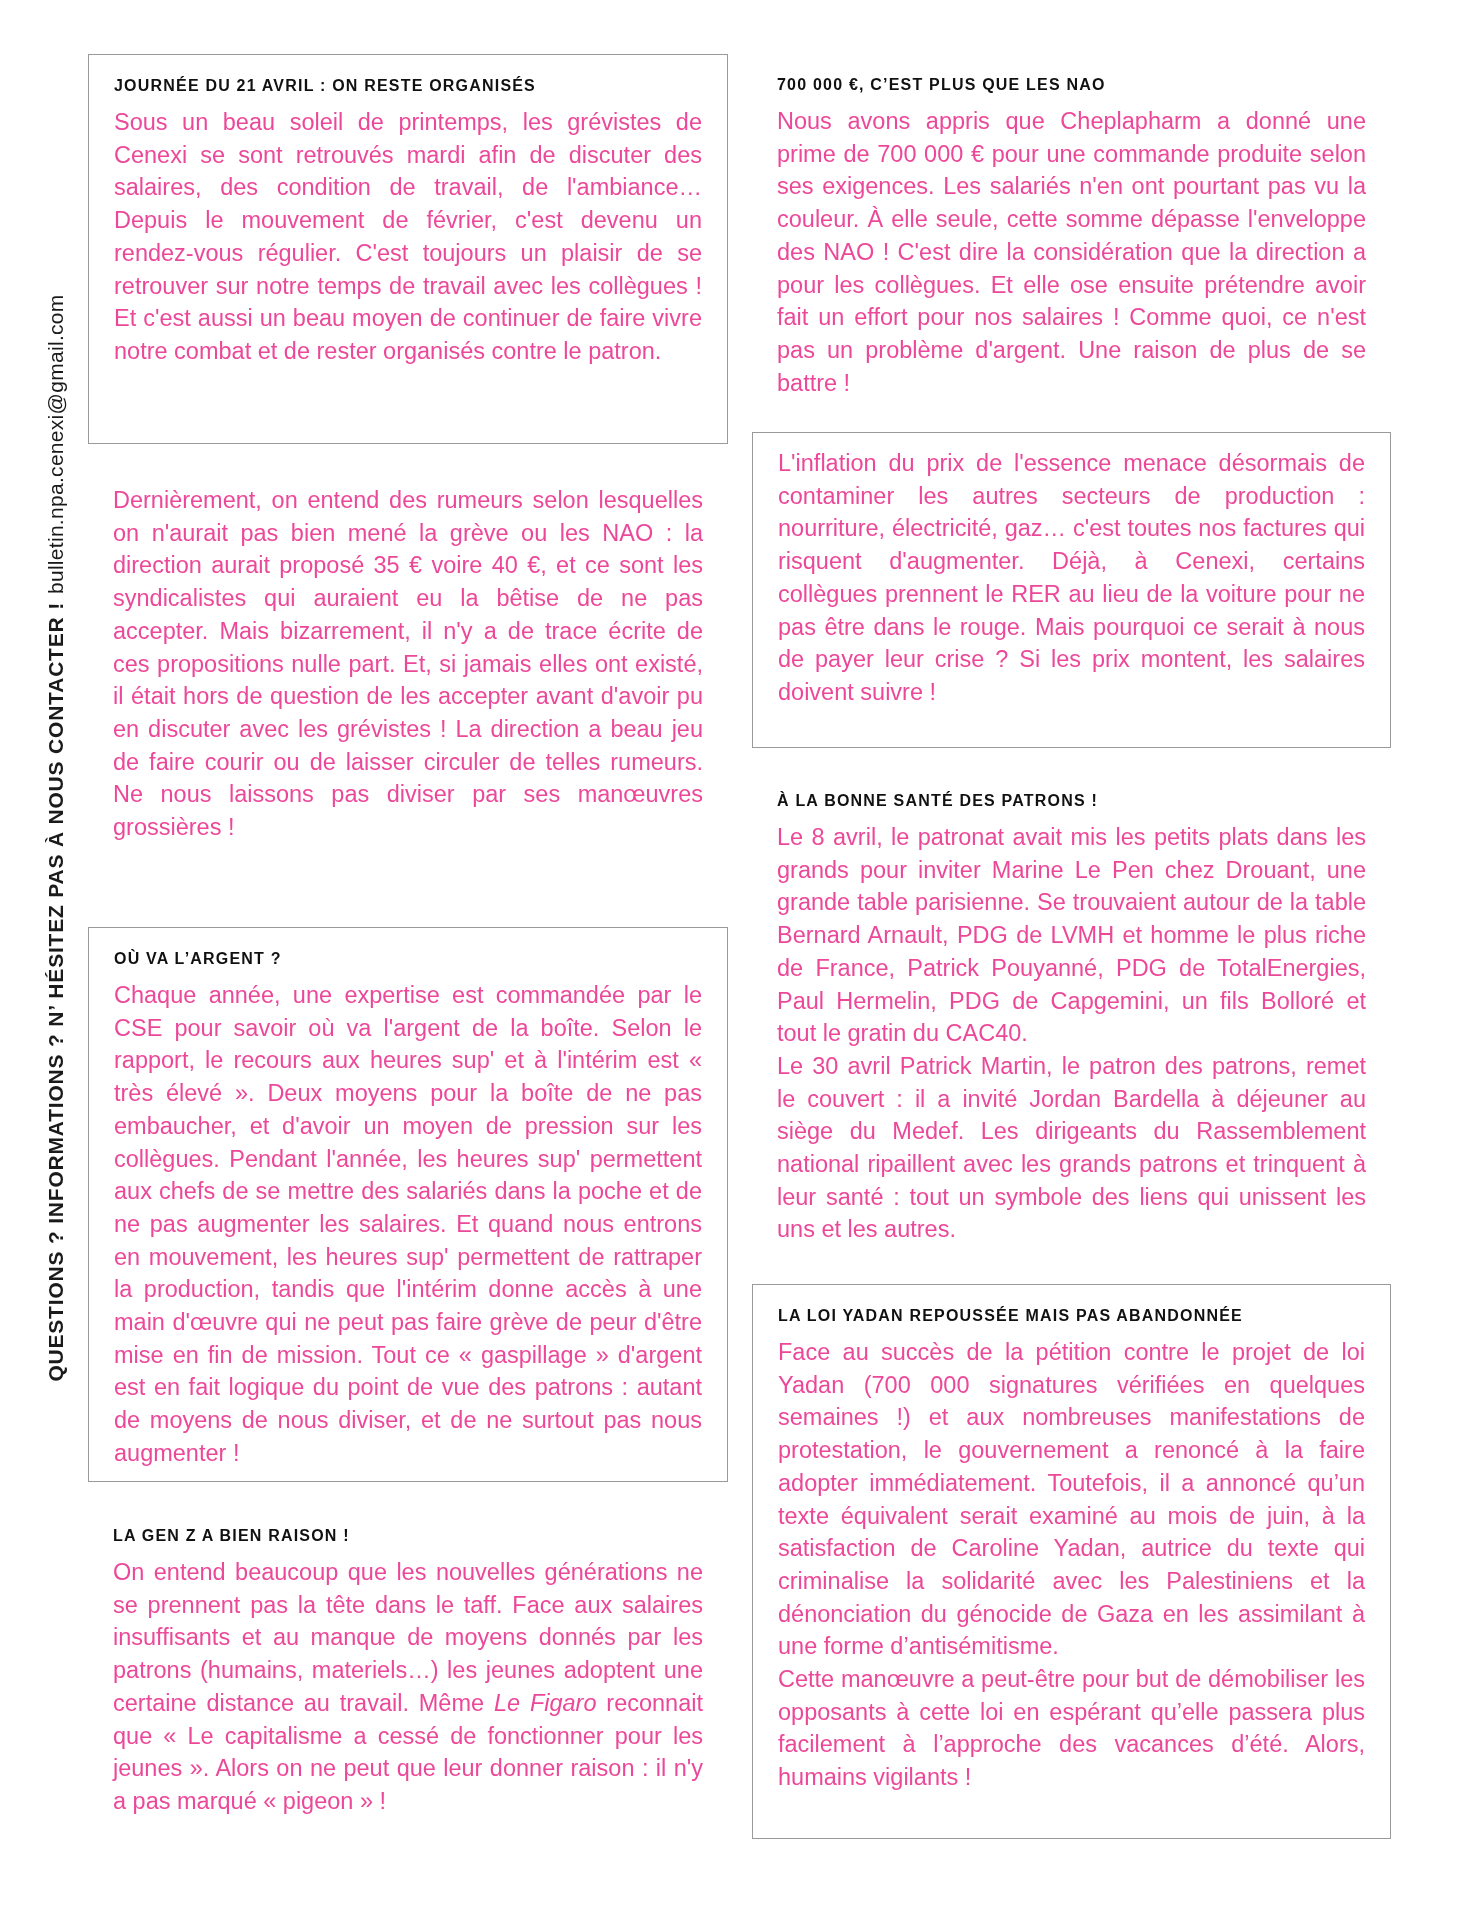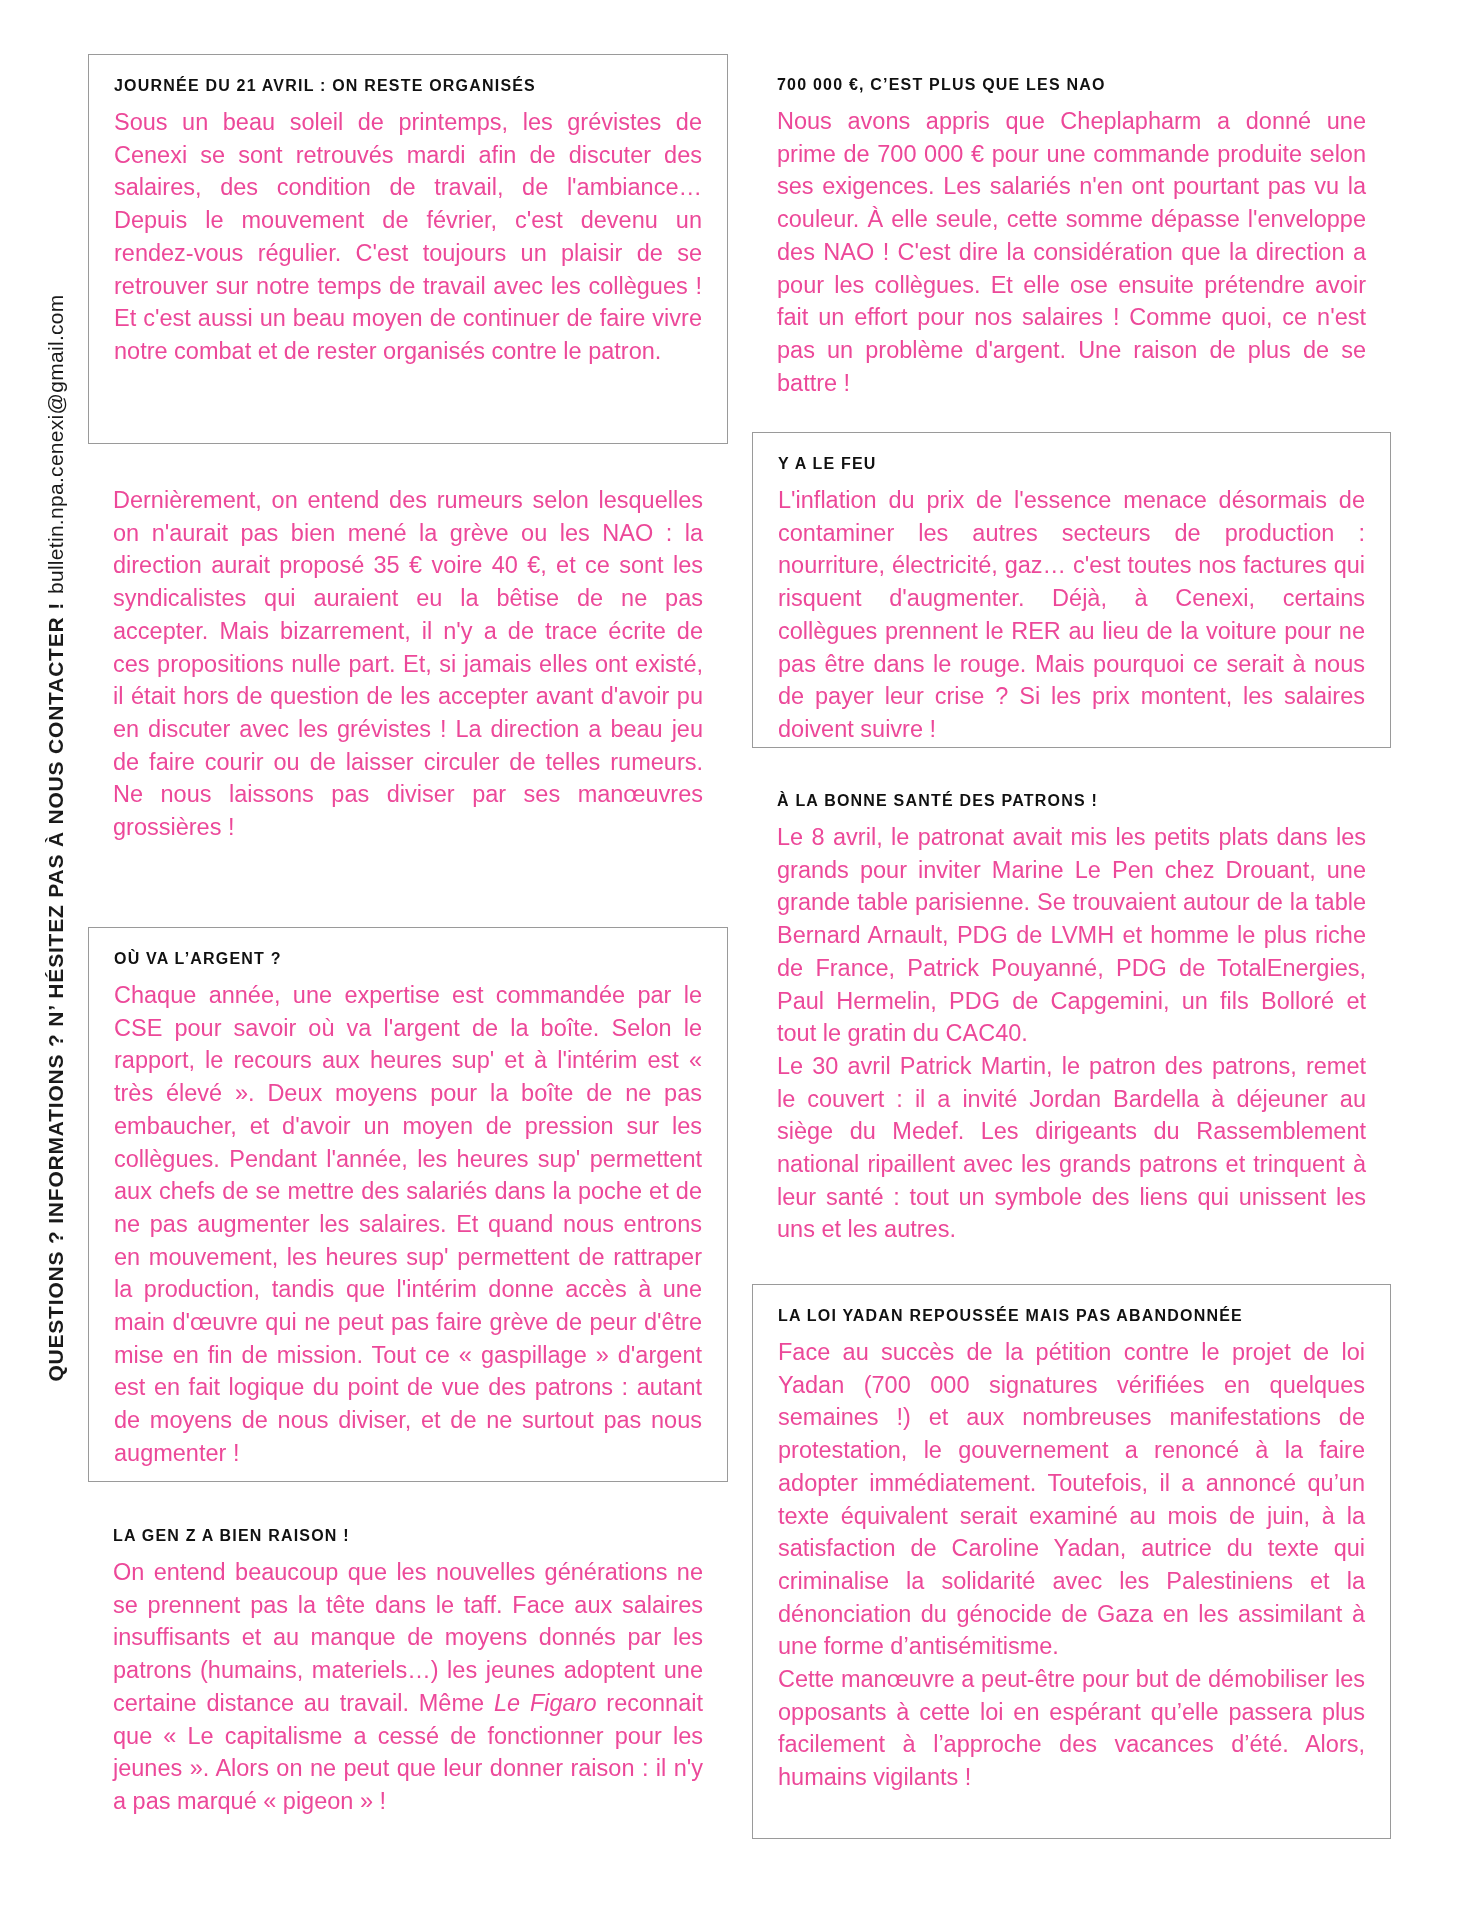--- a/index.html
+++ b/index.html
@@ -47,21 +47,20 @@
   <h2>LA GEN Z A BIEN RAISON !</h2>
   <p><span>On entend beaucoup que les nouvelles générations ne se prennent pas la tête dans le taff. Face aux salaires insuffisants et au manque de moyens donnés par les patrons (humains, materiels…) les jeunes adoptent une certaine distance au travail. Même </span><em>Le Figaro</em><span> reconnait que « Le capitalisme a cessé de fonctionner pour les jeunes ». Alors on ne peut que leur donner raison : il n'y a pas marqué « pigeon » !</span></p>
 </section>
 
 <section class="article" style="left:752px; top:54px; width:639px; height:350px;">
   <h2>700 000 €, C’EST PLUS QUE LES NAO</h2>
   <p>Nous avons appris que Cheplapharm a donné une prime de 700 000 € pour une commande produite selon ses exigences. Les salariés n'en ont pourtant pas vu la couleur. À elle seule, cette somme dépasse l'enveloppe des NAO ! C'est dire la considération que la direction a pour les collègues. Et elle ose ensuite prétendre avoir fait un effort pour nos salaires ! Comme quoi, ce n'est pas un problème d'argent. Une raison de plus de se battre !</p>
 </section>
 
 <section class="article boxed" style="left:752px; top:432px; width:639px; height:316px;">
-  <h2>Y A LE FEU</h2>
   <p>L'inflation du prix de l'essence menace désormais de contaminer les autres secteurs de production : nourriture, électricité, gaz… c'est toutes nos factures qui risquent d'augmenter. Déjà, à Cenexi, certains collègues prennent le RER au lieu de la voiture pour ne pas être dans le rouge. Mais pourquoi ce serait à nous de payer leur crise ? Si les prix montent, les salaires doivent suivre !</p>
 </section>
 
 <section class="article" style="left:752px; top:770px; width:639px; height:490px;">
   <h2>À LA BONNE SANTÉ DES PATRONS !</h2>
   <p>Le 8 avril, le patronat avait mis les petits plats dans les grands pour inviter Marine Le Pen chez Drouant, une grande table parisienne. Se trouvaient autour de la table Bernard Arnault, PDG de LVMH et homme le plus riche de France, Patrick Pouyanné, PDG de TotalEnergies, Paul Hermelin, PDG de Capgemini, un fils Bolloré et tout le gratin du CAC40.</p>
   <p>Le 30 avril Patrick Martin, le patron des patrons, remet le couvert : il a invité Jordan Bardella à déjeuner au siège du Medef. Les dirigeants du Rassemblement national ripaillent avec les grands patrons et trinquent à leur santé : tout un symbole des liens qui unissent les uns et les autres.</p>
 </section>
 
 <section class="article boxed" style="left:752px; top:1284px; width:639px; height:555px;">

